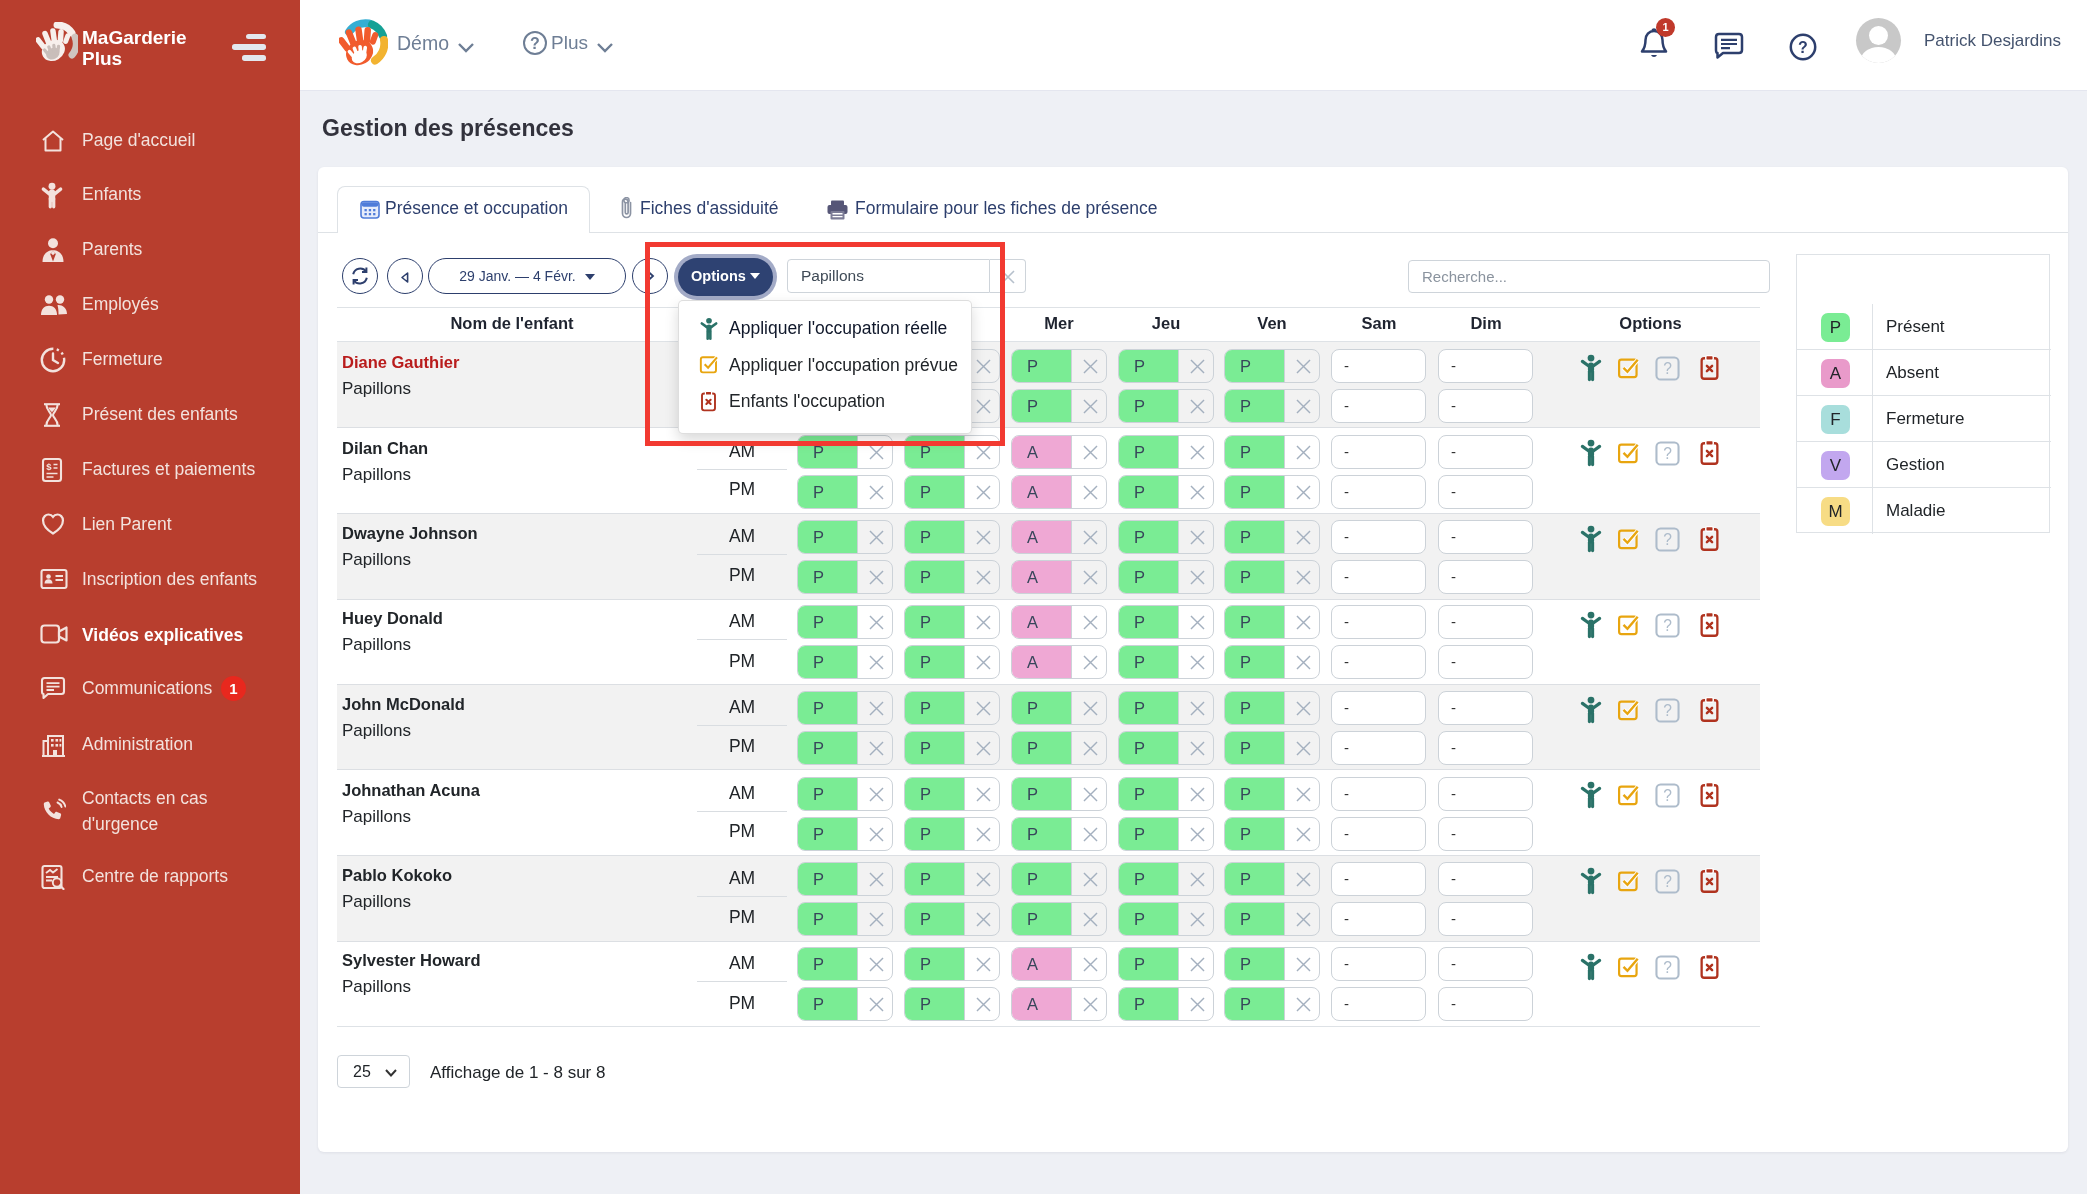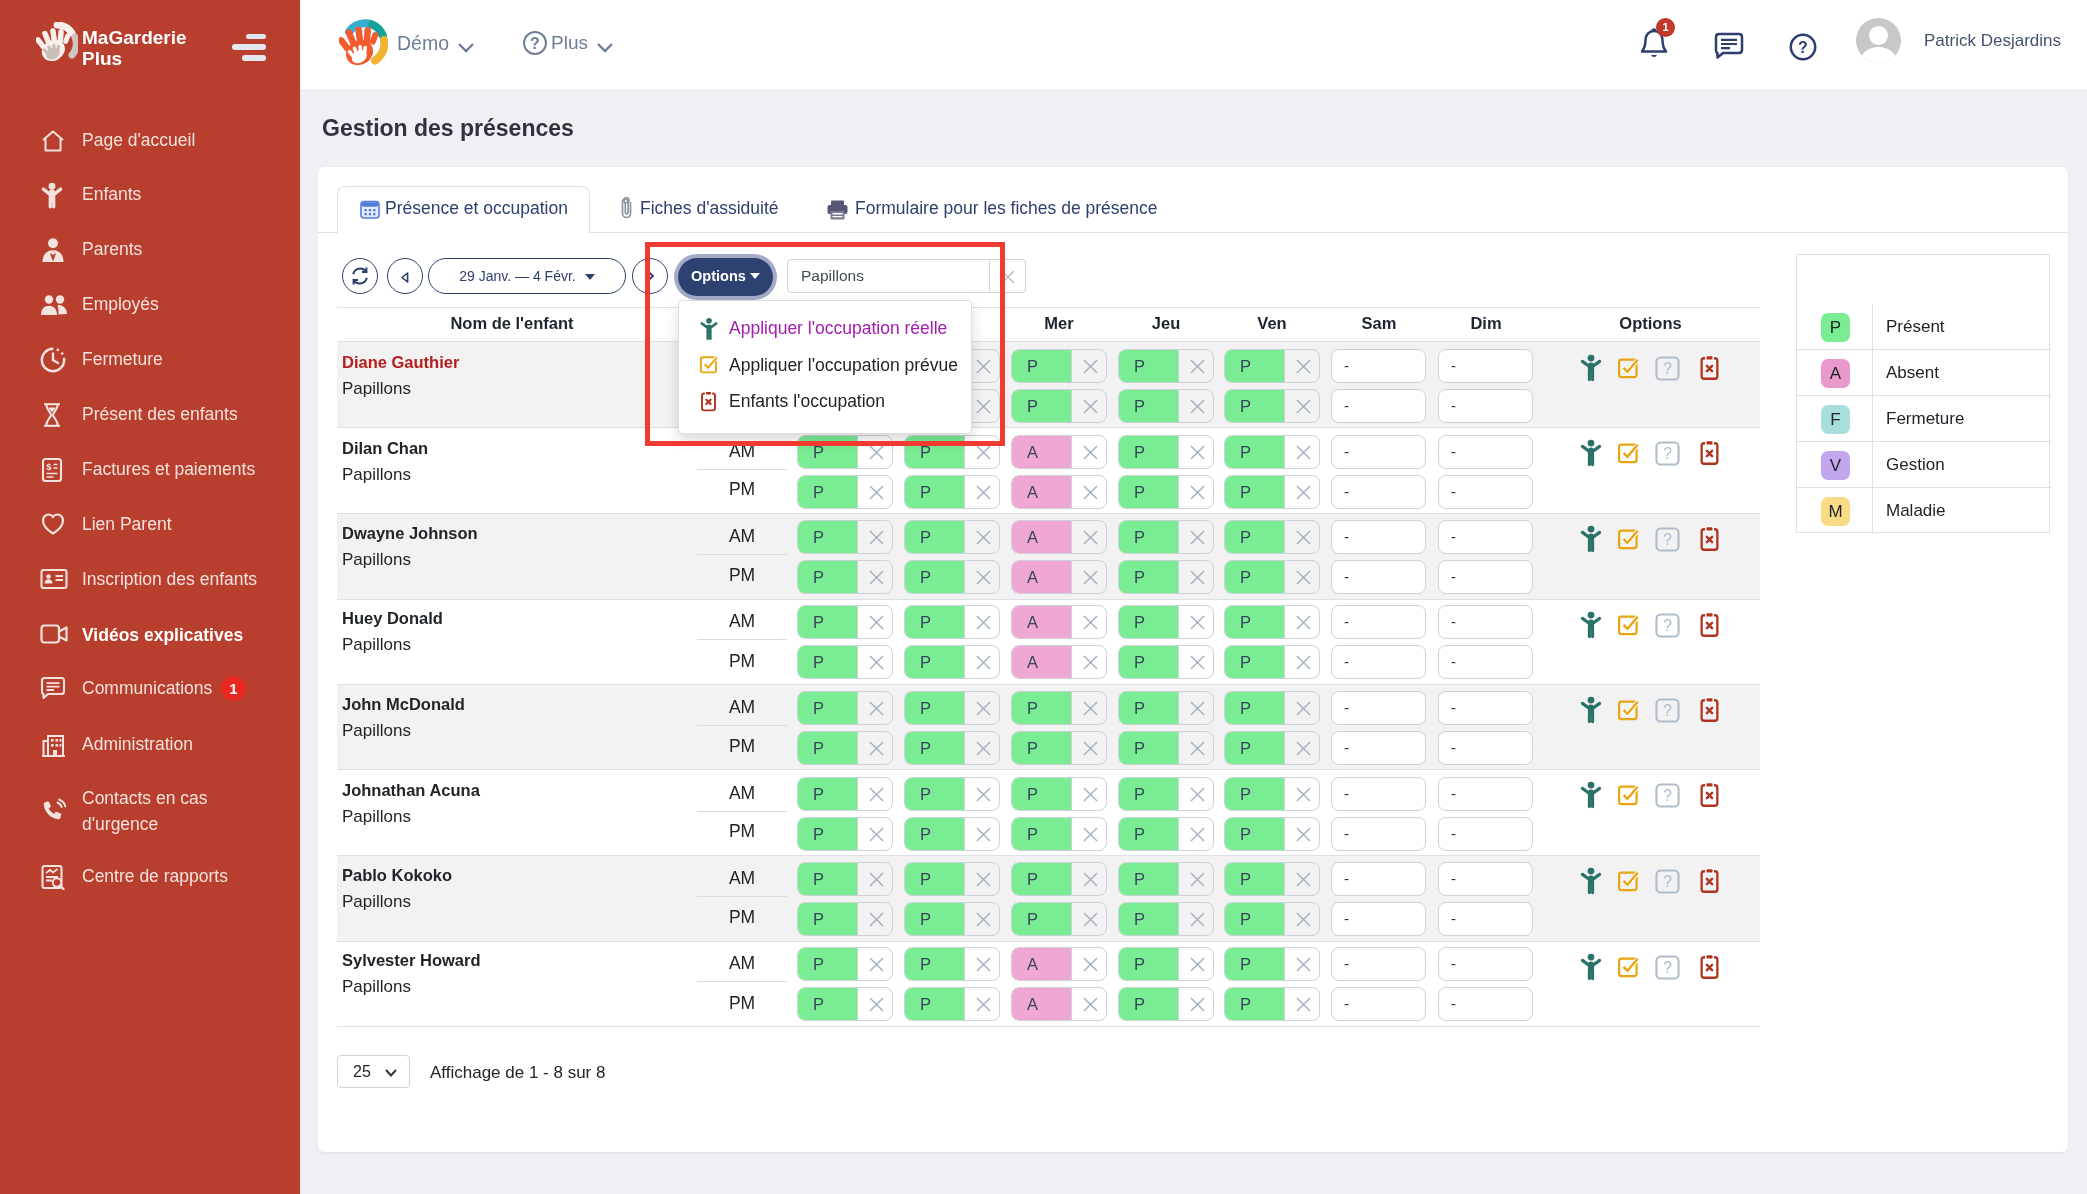--- a/index.html
+++ b/index.html
@@ -259,20 +259,21 @@
         </svg></div>
     </div>
 <div class="abs" style="left:356px;top:87px;width:103px;height:46px;background:#a3abc7;border-radius:23px"></div>
 <div class="abs" style="left:360px;top:91px;width:95px;height:38px;background:#2e4272;border-radius:19px;color:#fff;font-size:14.5px;font-weight:bold;text-align:center;line-height:37px">Options&nbsp;<span style="display:inline-block;width:0;height:0;border-left:5px solid transparent;border-right:5px solid transparent;border-top:6px solid #fff;vertical-align:2px"></span></div>
 <div class="abs" style="left:469px;top:92px;width:203px;height:34px;border:1px solid #ced4da;border-radius:4px 0 0 4px;background:#fff;color:#3f4a56;font-size:15.5px;line-height:32px;padding-left:13px">Papillons</div>
 <div class="abs" style="left:672px;top:92px;width:36px;height:34px;border:1px solid #ced4da;border-left:none;border-radius:0 4px 4px 0;background:#fff">
 <svg width="16" height="16" viewBox="0 0 16 16" style="position:absolute;left:10px;top:9px">
         <path d="M2 2 L14 14 M14 2 L2 14" stroke="#b6c0cc" stroke-width="1.6"></path>
       </svg>
     </div>
+<div class="abs" style="left:1090px;top:93px;width:362px;height:33px;border:1px solid #ced4da;border-radius:4px;background:#fff;color:#8a939e;font-size:15px;line-height:31px;padding-left:13px">Recherche...</div>
 <div class="abs" style="left:19px;top:140px;width:1423px;height:1px;background:#dee2e6"></div>
 <div class="abs" style="left:19px;top:147px;width:350px;text-align:center;font-size:16.5px;font-weight:bold;color:#1f2430">Nom de l'enfant</div>
 <div class="abs" style="left:479px;top:147px;width:96px;text-align:center;font-size:16.5px;font-weight:bold;color:#1f2430">Lun</div>
 <div class="abs" style="left:586px;top:147px;width:96px;text-align:center;font-size:16.5px;font-weight:bold;color:#1f2430">Mar</div>
 <div class="abs" style="left:693px;top:147px;width:96px;text-align:center;font-size:16.5px;font-weight:bold;color:#1f2430">Mer</div>
 <div class="abs" style="left:800px;top:147px;width:96px;text-align:center;font-size:16.5px;font-weight:bold;color:#1f2430">Jeu</div>
 <div class="abs" style="left:906px;top:147px;width:96px;text-align:center;font-size:16.5px;font-weight:bold;color:#1f2430">Ven</div>
 <div class="abs" style="left:1013px;top:147px;width:96px;text-align:center;font-size:16.5px;font-weight:bold;color:#1f2430">Sam</div>
 <div class="abs" style="left:1120px;top:147px;width:96px;text-align:center;font-size:16.5px;font-weight:bold;color:#1f2430">Dim</div>
 <div class="abs" style="left:1230px;top:147px;width:205px;text-align:center;font-size:16.5px;font-weight:bold;color:#1f2430">Options</div>
@@ -1065,21 +1066,21 @@
 <div class="abs" style="left:20px;top:16px"><svg width="20" height="24" viewBox="0 0 24 28">
         <g fill="#2a7268" stroke="#2a7268">
 <circle cx="12" cy="4.1" r="3.4" stroke="none"></circle>
 <path d="M3.4 7.4 L9.4 11.8" stroke-width="3.2" stroke-linecap="round" fill="none"></path>
 <path d="M20.6 7.4 L14.6 11.8" stroke-width="3.2" stroke-linecap="round" fill="none"></path>
 <rect x="8.9" y="8.6" width="6.2" height="10" rx="3.1" stroke="none"></rect>
 <path d="M10.4 17.5 L10.4 25.6" stroke-width="3.1" stroke-linecap="round" fill="none"></path>
 <path d="M13.6 17.5 L13.6 25.6" stroke-width="3.1" stroke-linecap="round" fill="none"></path>
 </g>
       </svg></div>
-<div class="abs" style="left:50px;top:17px;color:#a21caf;font-size:17.5px">Appliquer l'occupation réelle</div>
+<div class="abs" style="left:50px;top:17px;color:#0f172a;font-size:17.5px">Appliquer l'occupation réelle</div>
 <div class="abs" style="left:20px;top:53px"><svg width="20" height="20" viewBox="0 0 24 24">
         <rect x="2.2" y="3.8" width="18.2" height="18.2" rx="2.4" fill="none" stroke="#e8a50f" stroke-width="2.3"></rect>
 <path d="M6.8 12.4 L10.9 16.5 L21.6 4" fill="none" stroke="#fff" stroke-width="4.6"></path>
 <path d="M6.8 12.4 L10.9 16.5 L21.6 4" fill="none" stroke="#e8a50f" stroke-width="2.5"></path>
       </svg></div>
 <div class="abs" style="left:50px;top:54px;color:#212529;font-size:17.5px">Appliquer l'occupation prévue</div>
 <div class="abs" style="left:20px;top:89px"><svg width="19" height="23" viewBox="0 0 24 28">
         <rect x="3.8" y="3.8" width="16.4" height="21.4" rx="2.6" fill="none" stroke="#b0331f" stroke-width="2.4"></rect>
 <rect x="8.1" y="1.1" width="7.8" height="4.8" rx="1.2" fill="#b0331f" stroke="#fff" stroke-width="1.5"></rect>
 <path d="M9.3 11.8 L14.7 17.2 M14.7 11.8 L9.3 17.2" stroke="#b0331f" stroke-width="2.6" stroke-linecap="round"></path>

